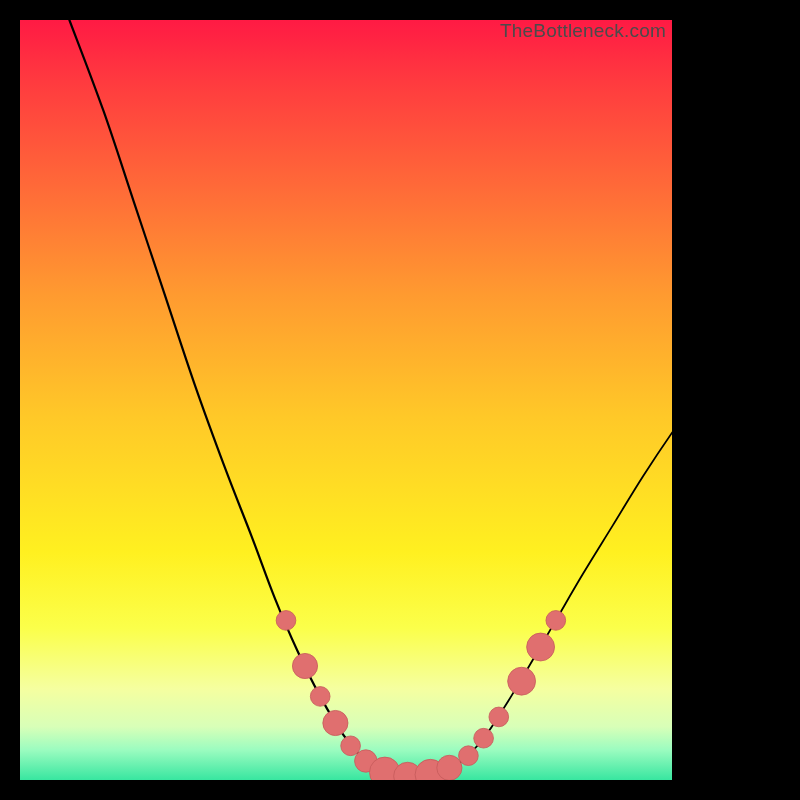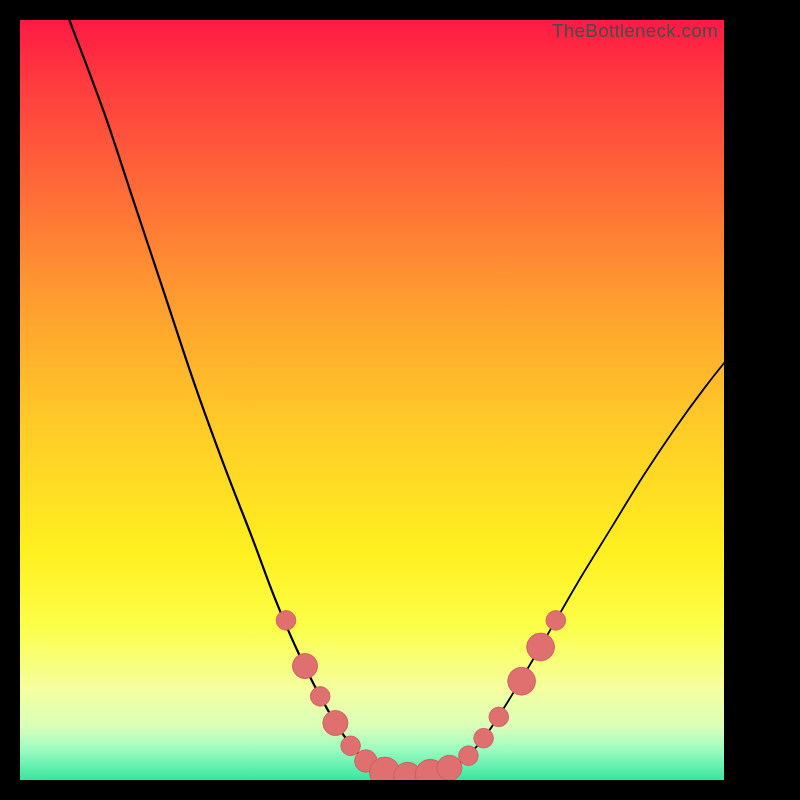--- a/index.html
+++ b/index.html
@@ -1,21 +1,21 @@
 <!DOCTYPE html>
 <html><head>
 <meta charset="utf-8">
 <style>
   * { margin: 0; padding: 0; box-sizing: border-box; }
   html, body { width: 800px; height: 800px; background: #000; overflow: hidden; }
   .frame {
     position: absolute;
     left: 20px;
     top: 20px;
-    width: 704px;
+    width: 652px;
     height: 760px;
     overflow: hidden;
   }
   .bg {
     position: absolute;
     left: 0; top: 0; width: 100%; height: 100%;
     background: linear-gradient(to bottom,
       #ff1a44 0%,
       #ff3a3f 8%,
       #ff6a38 22%,

